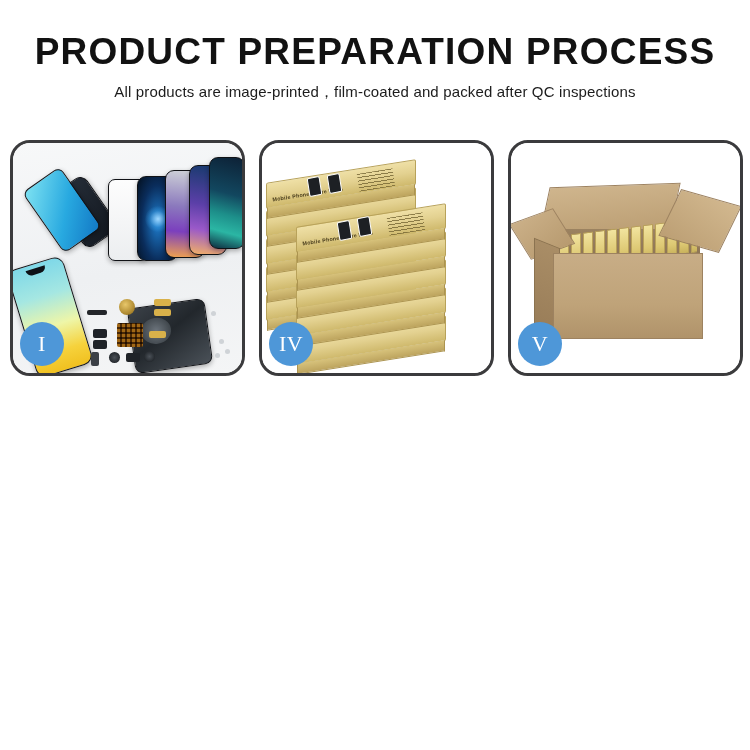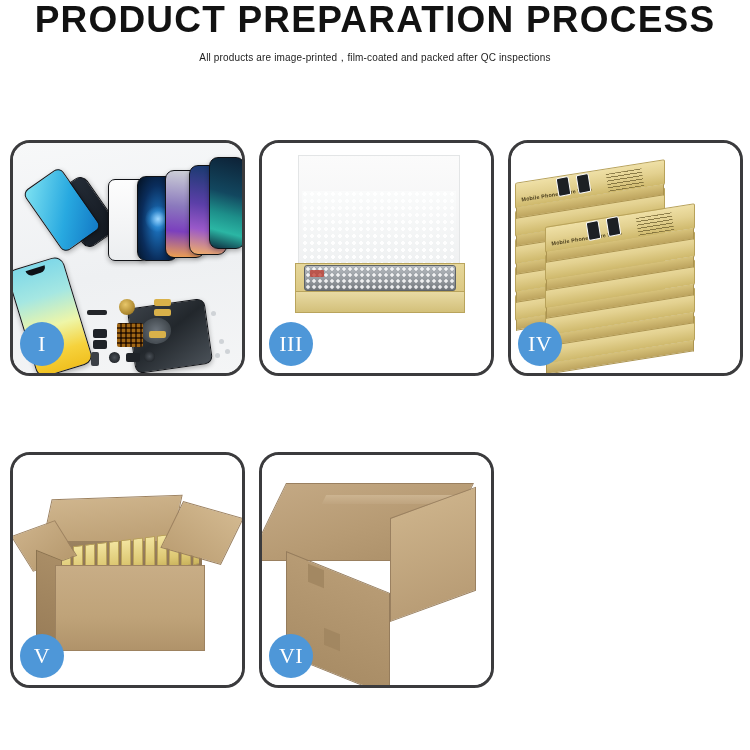--- a/index.html
+++ b/index.html
@@ -6,32 +6,32 @@
   html, body { width: 750px; height: 750px; }
   body {
     background: #ffffff;
     font-family: "Liberation Sans", sans-serif;
     color: #1a1a1a;
     overflow: hidden;
   }
   .page { position: relative; width: 750px; height: 750px; }
 
   
-  .header { text-align: center; }
+  .header { padding-top: 32px; text-align: center; }
   .title {
     font-size: 37px;
     font-weight: 700;
     letter-spacing: 1.2px;
     color: #121212;
     line-height: 1.08;
     white-space: nowrap;
   }
   .subtitle {
     margin-top: 11px;
-    font-size: 10px;
+    font-size: 15px;
     font-weight: 400;
     color: #1c1c1c;
     letter-spacing: 0.15px;
     white-space: nowrap;
   }
 
   
   .grid {
     position: absolute;
     left: 10px;
@@ -387,30 +387,20 @@
         <div class="part cam" style="left:131px; top:208px;"></div>
         <div class="part screw" style="left:206px; top:196px;"></div>
         <div class="part screw" style="left:212px; top:206px;"></div>
         <div class="part screw" style="left:202px; top:210px;"></div>
         <div class="part screw" style="left:198px; top:168px;"></div>
       </div>
       <div class="badge">I</div>
     </div>
 
 
-    <div class="panel">
-      <div class="panel-media p3">
-        <div class="box3-lidback"></div>
-        <div class="box3-foam"></div>
-        <div class="box3-body"></div>
-        <div class="box3-item"></div>
-        <div class="box3-front"></div>
-      </div>
-      <div class="badge">III</div>
-    </div>
 
     <div class="panel">
       <div class="panel-media p4">
         <div class="stk">
 
           <div class="slab" style="left:4px;  top:140px;">
               <div class="side"></div>
             </div>
           <div class="slab" style="left:4px;  top:112px;">
               <div class="side"></div>
@@ -474,26 +464,15 @@
             <i></i>
         </div>
         <div class="c5-flapL"></div>
         <div class="c5-flapR"></div>
         <div class="c5-side"></div>
         <div class="c5-body"></div>
       </div>
       <div class="badge">V</div>
     </div>
 
-    <div class="panel">
-      <div class="panel-media p6">
-        <div class="c6-top"></div>
-        <div class="c6-tape"></div>
-        <div class="c6-right"></div>
-        <div class="c6-front"></div>
-        <div class="c6-tabA"></div>
-        <div class="c6-tabB"></div>
-      </div>
-      <div class="badge">VI</div>
-    </div>
 
   </div>
 </div>
 
 </body></html>

